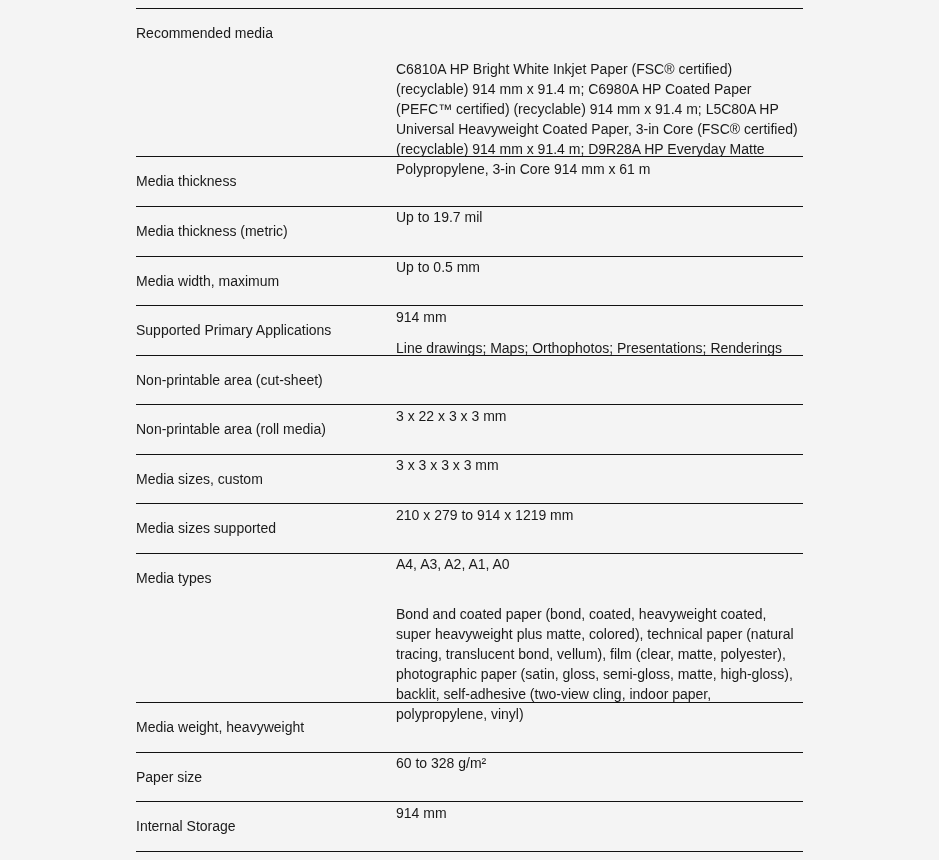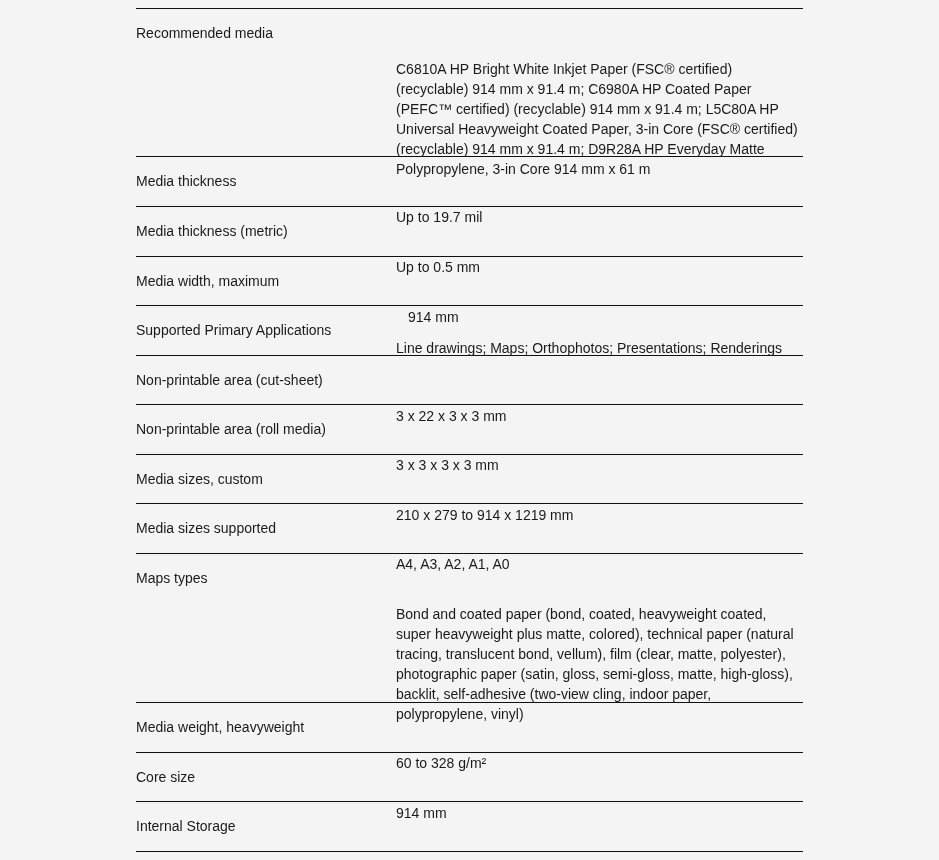--- a/index.html
+++ b/index.html
@@ -33,21 +33,21 @@
     <div class="value">C6810A HP Bright White Inkjet Paper (FSC® certified) (recyclable) 914 mm x 91.4 m; C6980A HP Coated Paper (PEFC™ certified) (recyclable) 914 mm x 91.4 m; L5C80A HP Universal Heavyweight Coated Paper, 3-in Core (FSC® certified) (recyclable) 914 mm x 91.4 m; D9R28A HP Everyday Matte Polypropylene, 3-in Core 914 mm x 61 m</div>
   </div>
   <div class="row" style="height:50px;">
     <div class="label">Media thickness</div>
     <div class="value">Up to 19.7 mil</div>
   </div>
   <div class="row" style="height:50px;">
     <div class="label">Media thickness (metric)</div>
     <div class="value">Up to 0.5 mm</div>
   </div>
-  <div class="row" style="height:49px;gap:12px;">
+  <div class="row" style="height:49px;">
     <div class="label">Media width, maximum</div>
     <div class="value">914 mm</div>
   </div>
   <div class="row" style="height:50px;align-items:center;">
     <div class="label">Supported Primary Applications</div>
     <div class="value">Line drawings; Maps; Orthophotos; Presentations; Renderings</div>
   </div>
   <div class="row" style="height:49px;">
     <div class="label">Non-printable area (cut-sheet)</div>
     <div class="value">3 x 22 x 3 x 3 mm</div>
@@ -58,28 +58,28 @@
   </div>
   <div class="row" style="height:49px;">
     <div class="label">Media sizes, custom</div>
     <div class="value">210 x 279 to 914 x 1219 mm</div>
   </div>
   <div class="row" style="height:50px;justify-content:center;">
     <div class="label">Media sizes supported</div>
     <div class="value">A4, A3, A2, A1, A0</div>
   </div>
   <div class="row" style="height:149px;">
-    <div class="label">Maps types</div>
+    <div class="label">Media types</div>
     <div class="value">Bond and coated paper (bond, coated, heavyweight coated, super heavyweight plus matte, colored), technical paper (natural tracing, translucent bond, vellum), film (clear, matte, polyester), photographic paper (satin, gloss, semi-gloss, matte, high-gloss), backlit, self-adhesive (two-view cling, indoor paper, polypropylene, vinyl)</div>
   </div>
   <div class="row" style="height:50px;">
     <div class="label">Media weight, heavyweight</div>
     <div class="value">60 to 328 g/m²</div>
   </div>
   <div class="row" style="height:49px;">
-    <div class="label">Core size</div>
+    <div class="label">Paper size</div>
     <div class="value">914 mm</div>
   </div>
   <div class="row" style="height:50px;flex-direction:column;">
     <div class="label">Internal Storage</div>
     <div class="value">500 GB self-encrypting</div>
   </div>
 </div>
 
 </body></html>

